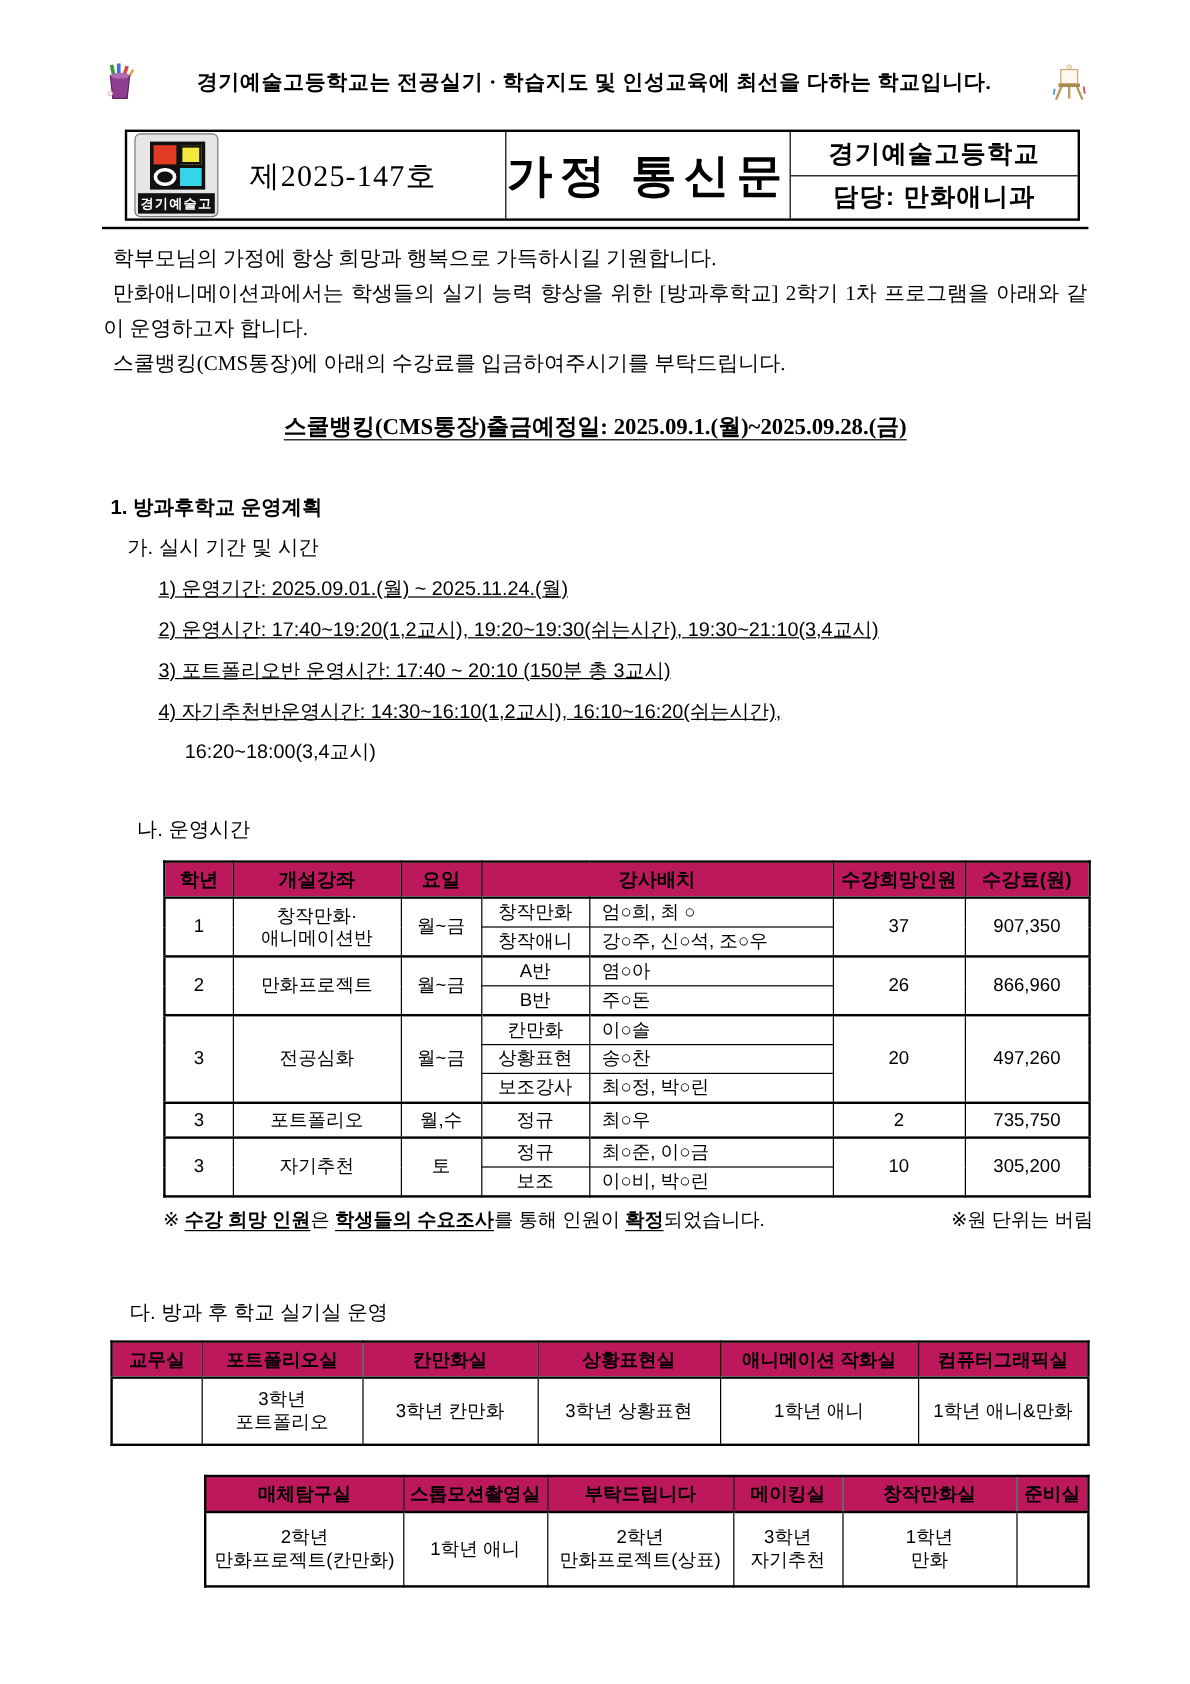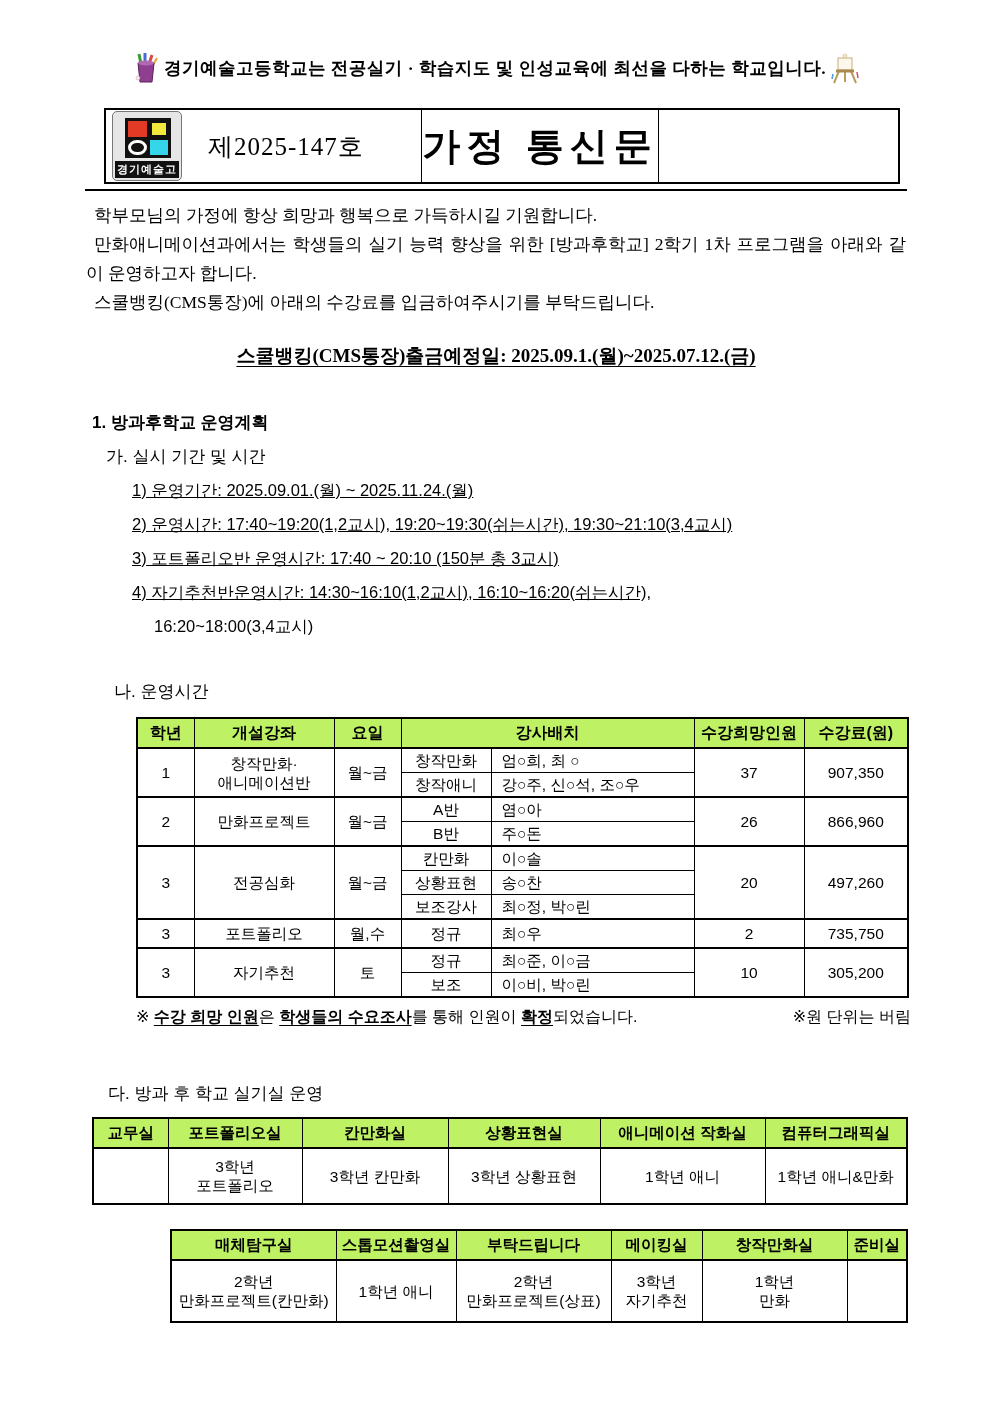--- a/index.html
+++ b/index.html
@@ -8,21 +8,21 @@
     width: 992px; height: 1403px;
     font-family: "Liberation Serif", "DejaVu Serif", serif;
     color: #000;
     position: relative;
   }
   .page { width: 992px; height: 1403px; padding: 0 86px; overflow: hidden; }
 
   
   .banner {
     margin-top: 52px;
-    display: flex; align-items: center; justify-content: center; gap: 4px;
+    display: flex; align-items: center; justify-content: space-between; gap: 4px;
     font-weight: bold; font-size: 17.5px; letter-spacing: 0.5px;
     white-space: nowrap;
   }
 
   
   .header-box {
     margin-top: 24px; margin-left: 18px; width: 796px; height: 76px;
     border: 2px solid #000;
     display: grid; grid-template-columns: 316px 237px 1fr;
   }
@@ -80,21 +80,21 @@
   .list { margin-top: 6px; font-size: 16.5px; }
   .list .item { margin-left: 46px; margin-top: 12px; text-decoration: underline; }
   .list .item-cont { margin-left: 68px; margin-top: 12px; }
   .sub-b { margin-top: 42px; margin-left: 28px; font-size: 17px; }
 
   
   table { border-collapse: collapse; table-layout: fixed;
           font-family: "Liberation Sans", "DejaVu Sans", sans-serif; }
   th, td { border: 1px solid #000; text-align: center; vertical-align: middle;
            padding: 2px 3px; font-size: 15.5px; overflow: hidden; }
-  th { background: #bef264; font-weight: bold; }
+  th { background: #be185d; font-weight: bold; }
   .pre { white-space: pre-line; line-height: 19px; }
 
   
   .course-table { margin-top: 14px; margin-left: 50px; width: 771px; border: 2px solid #000; }
   .course-table thead th { height: 30px; border-bottom: 2px solid #000; font-size: 16px; }
   .course-table td { height: 24px; line-height: 19px; }
   .course-table tr.group-start > td { border-top: 2px solid #000; }
   .course-table td.names { text-align: left; padding-left: 10px; }
   .course-table td.single { height: 29px; }
 
@@ -149,32 +149,36 @@
           <div class="tile" style="background:#e23a24;"></div>
           <div class="tile" style="background:#f2e93c; border:2px solid #111;"></div>
           <div class="tile tile-circle"></div>
           <div class="tile" style="background:#35d5ea;"></div>
         </div>
         <div class="logo-label">경기예술고</div>
       </div>
       <div class="doc-number">제2025-147호</div>
     </div>
     <div class="hb-cell hb-title">가정 통신문</div>
+    <div class="hb-right">
+      <div>경기예술고등학교</div>
+      <div>담당: 만화애니과</div>
+    </div>
   </div>
   <div class="thin-rule"></div>
 
 
   <div class="intro">
     <p>학부모님의 가정에 항상 희망과 행복으로 가득하시길 기원합니다.</p>
     <p>만화애니메이션과에서는 학생들의 실기 능력 향상을 위한 [방과후학교] 2학기 1차 프로그램을 아래와 같이 운영하고자 합니다.</p>
     <p>스쿨뱅킹(CMS통장)에 아래의 수강료를 입금하여주시기를 부탁드립니다.</p>
   </div>
 
   <div class="banking">
-    <span>스쿨뱅킹(CMS통장)출금예정일: 2025.09.1.(월)~2025.07.12.(금)</span>
+    <span>스쿨뱅킹(CMS통장)출금예정일: 2025.09.1.(월)~2025.09.28.(금)</span>
   </div>
 
   <div class="sec-heading sans">1. 방과후학교 운영계획</div>
   <div class="sub-heading sans">가. 실시 기간 및 시간</div>
   <div class="list sans">
     <div class="item">1) 운영기간: 2025.09.01.(월) ~ 2025.11.24.(월)</div>
     <div class="item">2) 운영시간: 17:40~19:20(1,2교시), 19:20~19:30(쉬는시간), 19:30~21:10(3,4교시)</div>
     <div class="item">3) 포트폴리오반 운영시간: 17:40 ~ 20:10 (150분 총 3교시)</div>
     <div class="item">4) 자기추천반운영시간: 14:30~16:10(1,2교시), 16:10~16:20(쉬는시간),</div>
     <div class="item-cont">16:20~18:00(3,4교시)</div>

